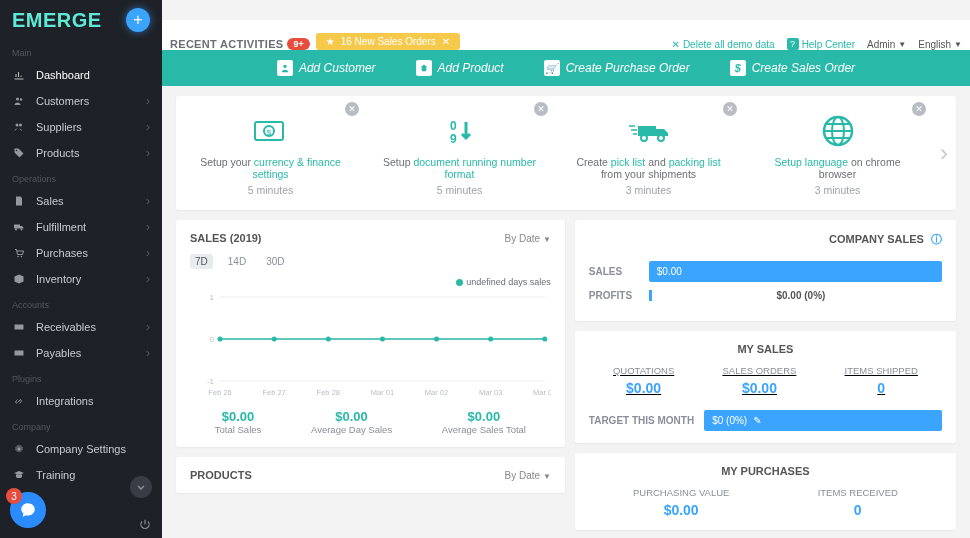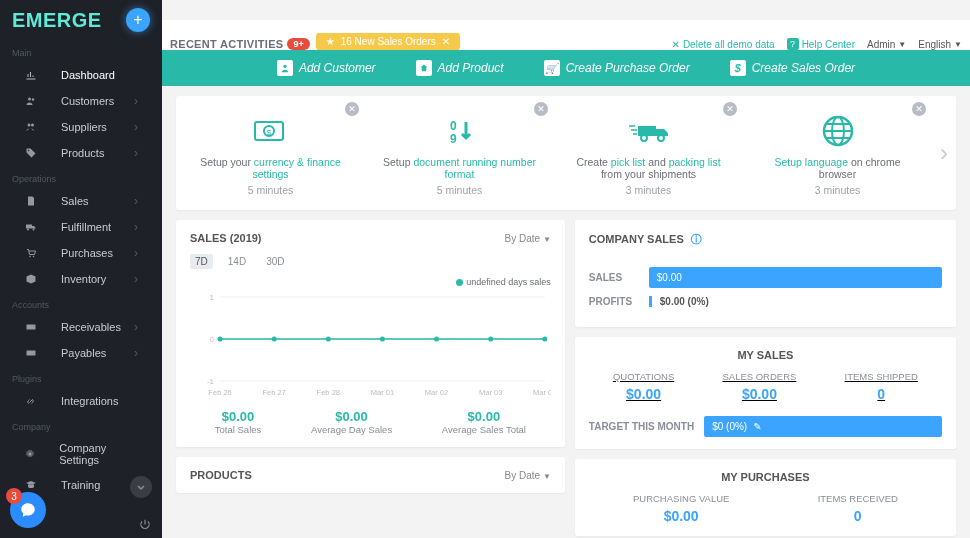--- a/index.html
+++ b/index.html
@@ -7,21 +7,21 @@
 
 .app { display: flex; height: 100%; }
 
 
 .sidebar { width: 162px; background: #1e2127; color: #8a8e98; flex-shrink: 0; position: relative; font-size: 11px; }
 .sidebar-header { display: flex; align-items: center; justify-content: space-between; padding: 8px 12px 10px 12px; }
 .logo { color: #5eead4; font-weight: 900; font-size: 20px; letter-spacing: 0.5px; font-family: Arial, sans-serif; }
 .add-btn { width: 24px; height: 24px; border-radius: 50%; background: #3aa4ff; color: #fff; display: flex; align-items: center; justify-content: center; font-size: 16px; cursor: pointer; box-shadow: 0 0 8px rgba(58,164,255,0.6); }
 .nav-section { padding: 2px 0; }
 .nav-section-title { color: #53575f; font-size: 9px; padding: 4px 12px; }
-.nav-item { display: flex; align-items: center; padding: 6px 24px; color: #c8cbd2; cursor: pointer; position: relative; gap: 13px; }
+.nav-item { display: flex; align-items: center; padding: 6px 12px; color: #c8cbd2; cursor: pointer; position: relative; }
 .nav-item.active { color: #fff; }
 .nav-item .icon { width: 14px; height: 14px; margin-right: 10px; display: flex; align-items: center; justify-content: center; opacity: 0.7; }
 .nav-item .chevron { margin-left: auto; color: #53575f; font-size: 12px; }
 .sidebar-footer { position: absolute; bottom: 6px; left: 0; right: 0; display: flex; justify-content: flex-end; padding: 0 10px; }
 .chat-bubble { position: absolute; bottom: 10px; left: 10px; width: 36px; height: 36px; border-radius: 50%; background: #2a8cff; display: flex; align-items: center; justify-content: center; }
 .chat-badge { position: absolute; top: -4px; left: -4px; background: #e74c3c; color: #fff; border-radius: 50%; width: 16px; height: 16px; font-size: 10px; display: flex; align-items: center; justify-content: center; }
 .collapse-circle { width: 22px; height: 22px; border-radius: 50%; background: #3a3d45; display: flex; align-items: center; justify-content: center; color: #8a8e98; position: absolute; bottom: 40px; right: 10px; }
 .power-icon { color: #8a8e98; cursor: pointer; }
 
 
@@ -70,26 +70,26 @@
 .range-tab.active { background: #e9ecef; color: #555; }
 .legend { text-align: right; font-size: 9px; color: #6b6e76; }
 .legend .dot { display: inline-block; width: 7px; height: 7px; border-radius: 50%; background: #29b9a8; margin-right: 3px; vertical-align: middle; }
 .chart { height: 110px; position: relative; margin-top: 4px; }
 .chart svg { width: 100%; height: 100%; }
 .sales-stats { display: flex; justify-content: space-around; margin-top: 8px; text-align: center; }
 .sales-stat .val { color: #29b9a8; font-weight: 700; font-size: 13px; }
 .sales-stat .lbl { color: #8a8e98; font-size: 9.5px; }
 
 
-.company-title { text-align: left; font-weight: 700; color: #555; font-size: 11px; margin-bottom: 20px; }
+.company-title { text-align: right; font-weight: 700; color: #555; font-size: 11px; margin-bottom: 14px; }
 .company-title .info { color: #3aa4ff; font-size: 11px; margin-left: 4px; }
 .kv-row { display: flex; align-items: center; margin-bottom: 8px; font-size: 10px; }
 .kv-row .k { width: 60px; color: #8a8e98; font-weight: 600; }
 .kv-row .v-bar { flex: 1; background: #3aa4ff; color: #fff; padding: 5px 8px; border-radius: 2px; }
-.kv-row .v-text { flex: 1; padding-left: 8px; border-left: 3px solid #3aa4ff; color: #555; font-weight: 600; }
+.kv-row .v-text { flex: 1; padding-left: 8px; border-left: 3px solid #3aa4ff; color: #555; font-weight: 600; text-align: center; }
 
 .ms-title { text-align: center; font-weight: 700; color: #555; font-size: 11px; margin-bottom: 10px; }
 .ms-stats { display: flex; justify-content: space-around; text-align: center; margin-bottom: 14px; text-decoration: underline; }
 .ms-stat .lbl { color: #8a8e98; font-size: 9.5px; margin-bottom: 4px; }
 .ms-stat .val { color: #3aa4ff; font-weight: 700; font-size: 14px; }
 .target-row { display: flex; align-items: center; gap: 10px; font-size: 10px; }
 .target-row .k { color: #8a8e98; font-weight: 600; }
 .target-row .btn { flex: 1; background: #3aa4ff; color: #fff; padding: 5px 8px; border-radius: 2px; display: flex; align-items: center; gap: 6px; }
 
 .mp-stats { display: flex; justify-content: space-around; text-align: center; }

